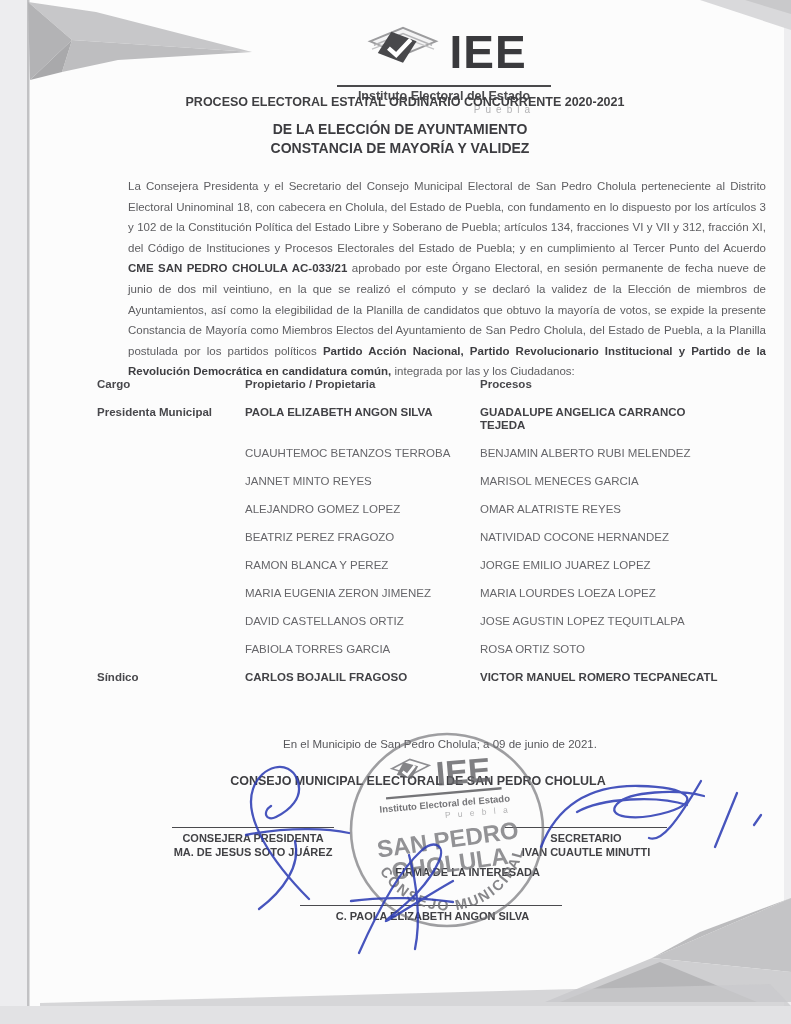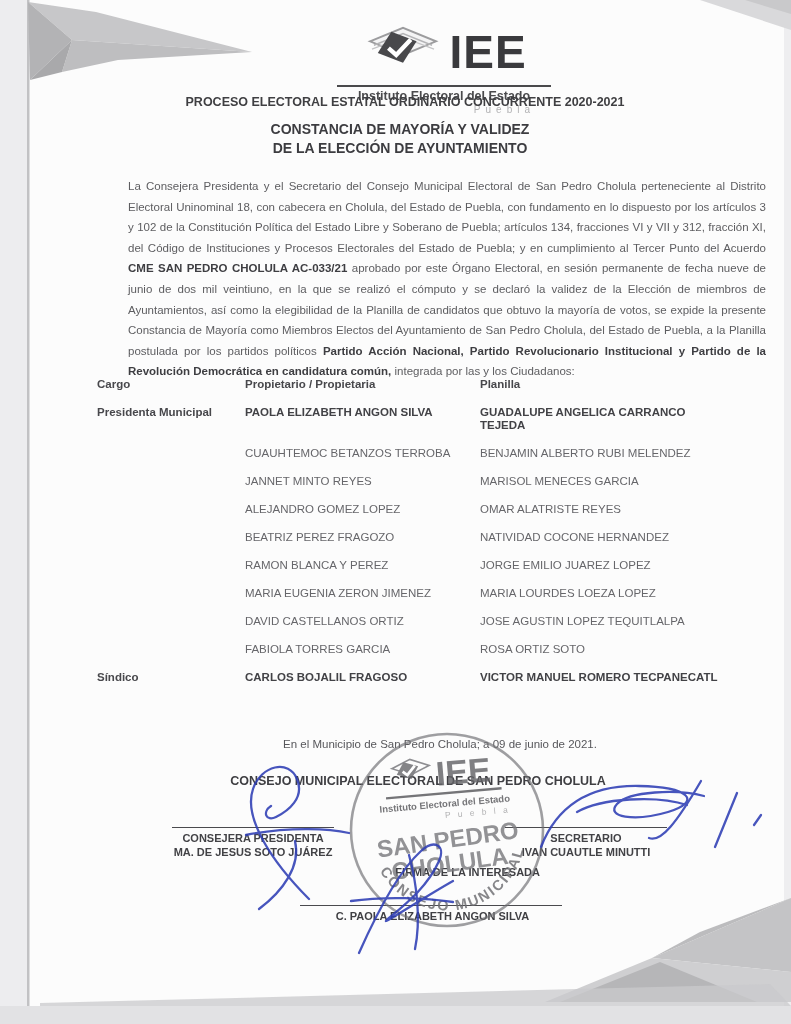--- a/index.html
+++ b/index.html
@@ -71,30 +71,30 @@
       </svg>
       <span class="logo-acronym">IEE</span>
     </div>
     <div class="logo-rule"></div>
     <div class="logo-institute">Instituto Electoral del Estado</div>
     <div class="logo-state">Puebla</div>
   </div>
 
   <div class="abs process-line center">PROCESO ELECTORAL ESTATAL ORDINARIO CONCURRENTE 2020-2021</div>
   <div class="abs doc-title center">
+    <div>DE LA ELECCIÓN DE AYUNTAMIENTO</div>
     <div>CONSTANCIA DE MAYORÍA Y VALIDEZ</div>
-    <div>DE LA ELECCIÓN DE AYUNTAMIENTO</div>
   </div>
 
   <div class="abs intro"><span>La Consejera Presidenta y el Secretario del Consejo Municipal Electoral de San Pedro Cholula perteneciente al Distrito Electoral Uninominal 18, con cabecera en Cholula, del Estado de Puebla, con fundamento en lo dispuesto por los artículos 3 y 102 de la Constitución Política del Estado Libre y Soberano de Puebla; artículos 134, fracciones VI y VII y 312, fracción XI, del Código de Instituciones y Procesos Electorales del Estado de Puebla; y en cumplimiento al Tercer Punto del Acuerdo </span><b>CME SAN PEDRO CHOLULA AC-033/21</b><span> aprobado por este Órgano Electoral, en sesión permanente de fecha nueve de junio de dos mil veintiuno, en la que se realizó el cómputo y se declaró la validez de la Elección de miembros de Ayuntamientos, así como la elegibilidad de la Planilla de candidatos que obtuvo la mayoría de votos, se expide la presente Constancia de Mayoría como Miembros Electos del Ayuntamiento de San Pedro Cholula, del Estado de Puebla, a la Planilla postulada por los partidos políticos </span><b>Partido Acción Nacional, Partido Revolucionario Institucional y Partido de la Revolución Democrática en candidatura común,</b><span> integrada por las y los Ciudadanos:</span></div>
 
   <div class="abs roster">
     <div class="hdr">Cargo</div>
     <div class="hdr">Propietario / Propietaria</div>
-    <div class="hdr">Planilla</div>
+    <div class="hdr">Procesos</div>
 
     <div class="cargo">Presidenta Municipal</div>
     <div class="bold-row">PAOLA ELIZABETH ANGON SILVA</div>
     <div class="bold-row">GUADALUPE ANGELICA CARRANCO TEJEDA</div>
 
     <div class="cargo"></div>
     <div>CUAUHTEMOC BETANZOS TERROBA</div>
     <div>BENJAMIN ALBERTO RUBI MELENDEZ</div>
 
     <div class="cargo"></div>

